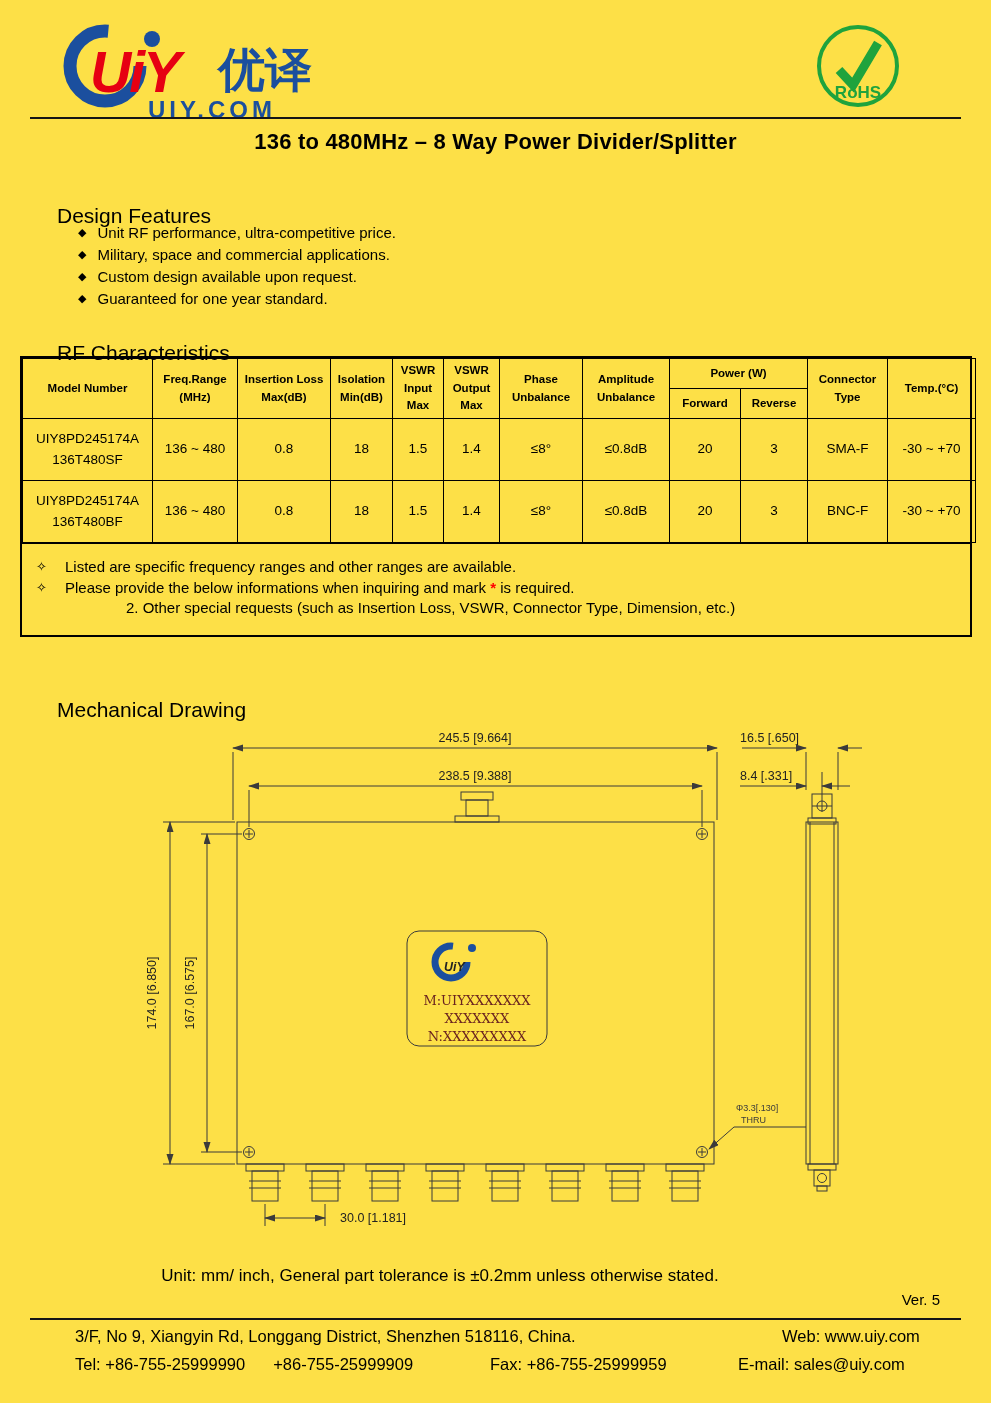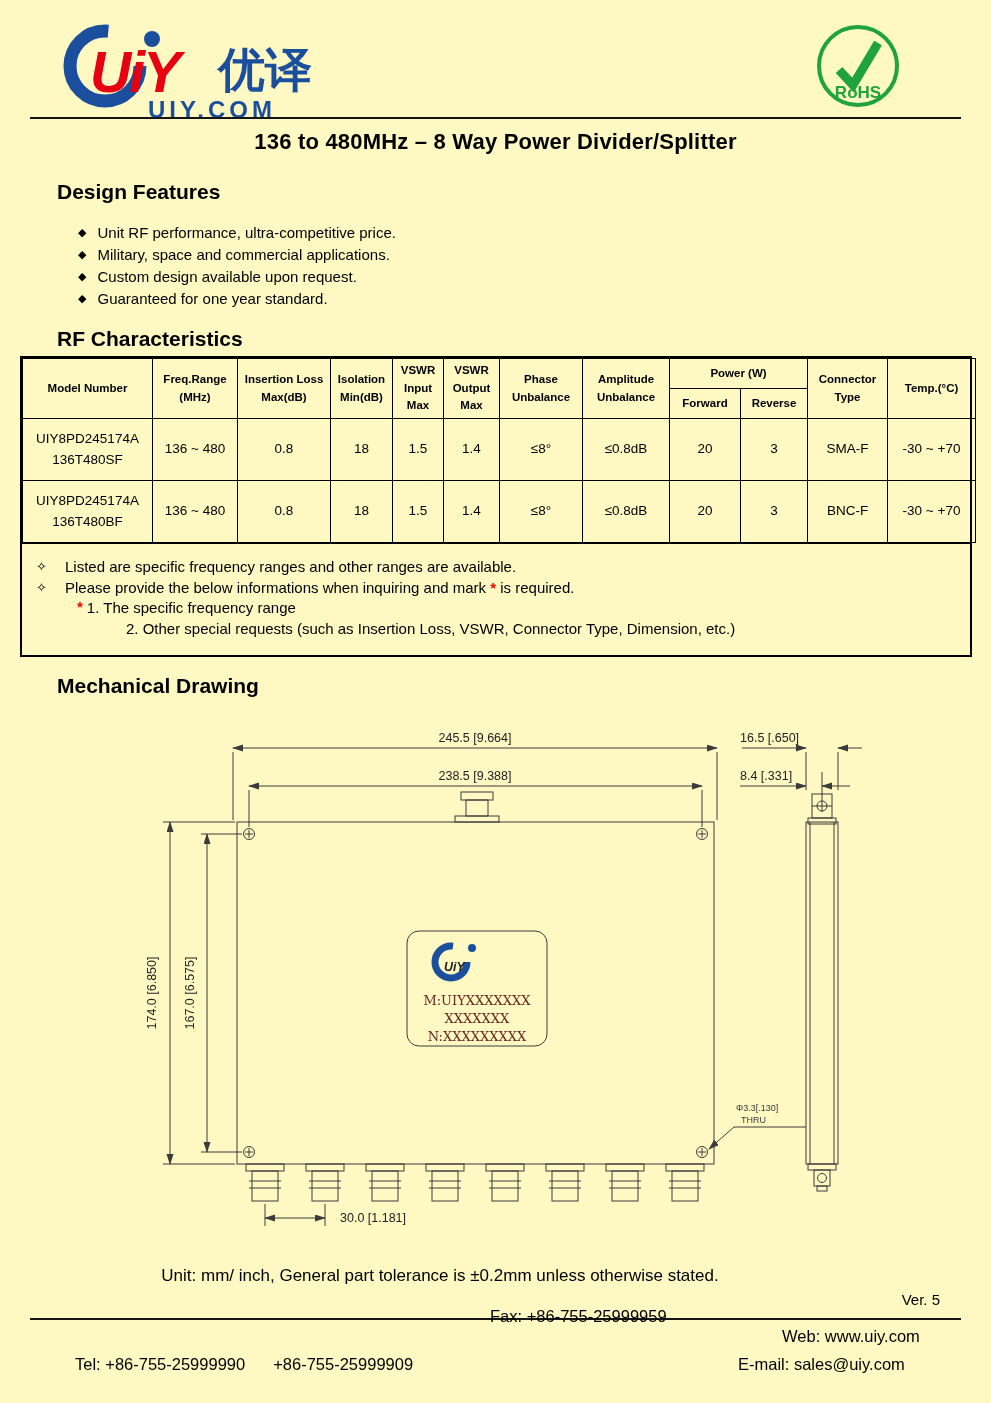--- a/index.html
+++ b/index.html
@@ -1,28 +1,28 @@
 <!DOCTYPE html>
 <html><head>
 <meta charset="utf-8">
 <style>
   * { margin:0; padding:0; box-sizing:border-box; }
   body { background:#ffffff; font-family:"Liberation Sans", sans-serif; color:#000; }
-  .page { position:relative; width:991px; height:1403px; background:#fef9c3; overflow:hidden; }
+  .page { position:relative; width:991px; height:1403px; background:#fde047; overflow:hidden; }
 
   
   .logo-svg { position:absolute; left:55px; top:16px; }
   .rohs-svg { position:absolute; left:815px; top:22px; }
   .header-rule { position:absolute; left:30px; top:117px; width:931px; border-top:2px solid #151515; }
   .page-title { position:absolute; left:0; top:129px; width:100%; text-align:center;
                 font-size:22px; font-weight:bold; letter-spacing:0.2px; }
 
   
-  .sec-heading { position:absolute; left:57px; font-size:21px; font-weight:bold; }
-  .h-design { top:180px; } .h-rf { top:327px;text-align:right; } .h-mech { top:674px; }
+  .sec-heading { position:absolute; left:57px; font-size:21px; font-weight:normal;margin-top:24px; }
+  .h-design { top:180px; } .h-rf { top:317px;text-align:right; } .h-mech { top:674px; }
 
   .features { position:absolute; left:78px; top:221px; font-size:15px; }
   .feature { display:flex; align-items:center; height:22px; }
   .f-bullet { font-size:11px; margin-right:11px; line-height:1; }
 
   
   .rf-frame { position:absolute; left:20px; top:356px; width:952px; border:2px solid #000; }
   table.rf { width:100%; border-collapse:collapse; table-layout:fixed; }
   table.rf th, table.rf td { border:1px solid #000; text-align:center; vertical-align:middle;
                              white-space:pre-line; }
@@ -48,21 +48,21 @@
 
   .unit-note { position:absolute; left:0; top:1266px; width:100%; text-align:center;
                padding-right:111px; font-size:17px; }
   .version { position:absolute; right:51px; top:1291px; font-size:15px;text-align:center; }
   .footer-rule { position:absolute; left:30px; top:1318px; width:931px; border-top:2.5px solid #151515; }
   .ft { position:absolute; font-size:16.5px; }
   .ft-address { left:75px; top:1327px; }
   .ft-web { left:782px; top:1327px; }
   .ft-tel { left:75px; top:1355px; }
   .ft-tel .t2 { margin-left:28px; }
-  .ft-fax { left:490px; top:1307px; }
+  .ft-fax { left:490px; top:1355px; }
   .ft-email { left:738px; top:1355px; }
 </style>
 </head>
 <body>
 
 <div class="page">
 
   <svg class="logo-svg" width="270" height="108" viewBox="0 0 270 108">
     <circle cx="50" cy="50" r="35" fill="none" stroke="#1b4f9e" stroke-width="13" stroke-dasharray="168 58"></circle>
     <text x="35" y="76" font-size="57" font-style="italic" font-weight="bold" fill="#e60012" letter-spacing="-2" font-family="Liberation Sans, sans-serif">UiY</text>
@@ -182,23 +182,20 @@
 
     <div class="rf-notes">
       <div class="note-row">
         <span class="note-bullet">✧</span>
         <span class="note-text">Listed are specific frequency ranges and other ranges are available.</span>
       </div>
       <div class="note-row">
         <span class="note-bullet">✧</span>
         <span class="note-text"><span>Please provide the below informations when inquiring and mark </span><span class="star-inline">*</span><span> is required.</span></span>
       </div>
-      <div class="note-sub">
-        <span class="star">*</span><span>1. The specific frequency range</span>
-      </div>
       <div class="note-sub2">
         <span>2. Other special requests (such as Insertion Loss, VSWR, Connector Type, Dimension, etc.)</span>
       </div>
     </div>
   </div>
 
   <div class="sec-heading h-mech">Mechanical Drawing</div>
 
   <svg class="mech-svg" width="991" height="515" viewBox="0 0 991 515">
     <defs>
@@ -372,20 +369,21 @@
         <circle class="dln" cx="822" cy="452" r="4.5"></circle>
         <rect class="dln" x="817" y="460" width="10" height="5"></rect>
       </g>
     </g>
   </svg>
 
   <div class="unit-note">Unit: mm/ inch, General part tolerance is ±0.2mm unless otherwise stated.</div>
   <div class="version">Ver. 5</div>
   <div class="footer-rule"></div>
 
+  <div class="ft ft-address">3/F, No 9, Xiangyin Rd, Longgang District, Shenzhen 518116, China.</div>
   <div class="ft ft-web">Web: www.uiy.com</div>
   <div class="ft ft-tel">
     <span>Tel: +86-755-25999990</span><span class="t2">+86-755-25999909</span>
   </div>
   <div class="ft ft-fax">Fax: +86-755-25999959</div>
   <div class="ft ft-email">E-mail: sales@uiy.com</div>
 
 </div>
 
 </body></html>

